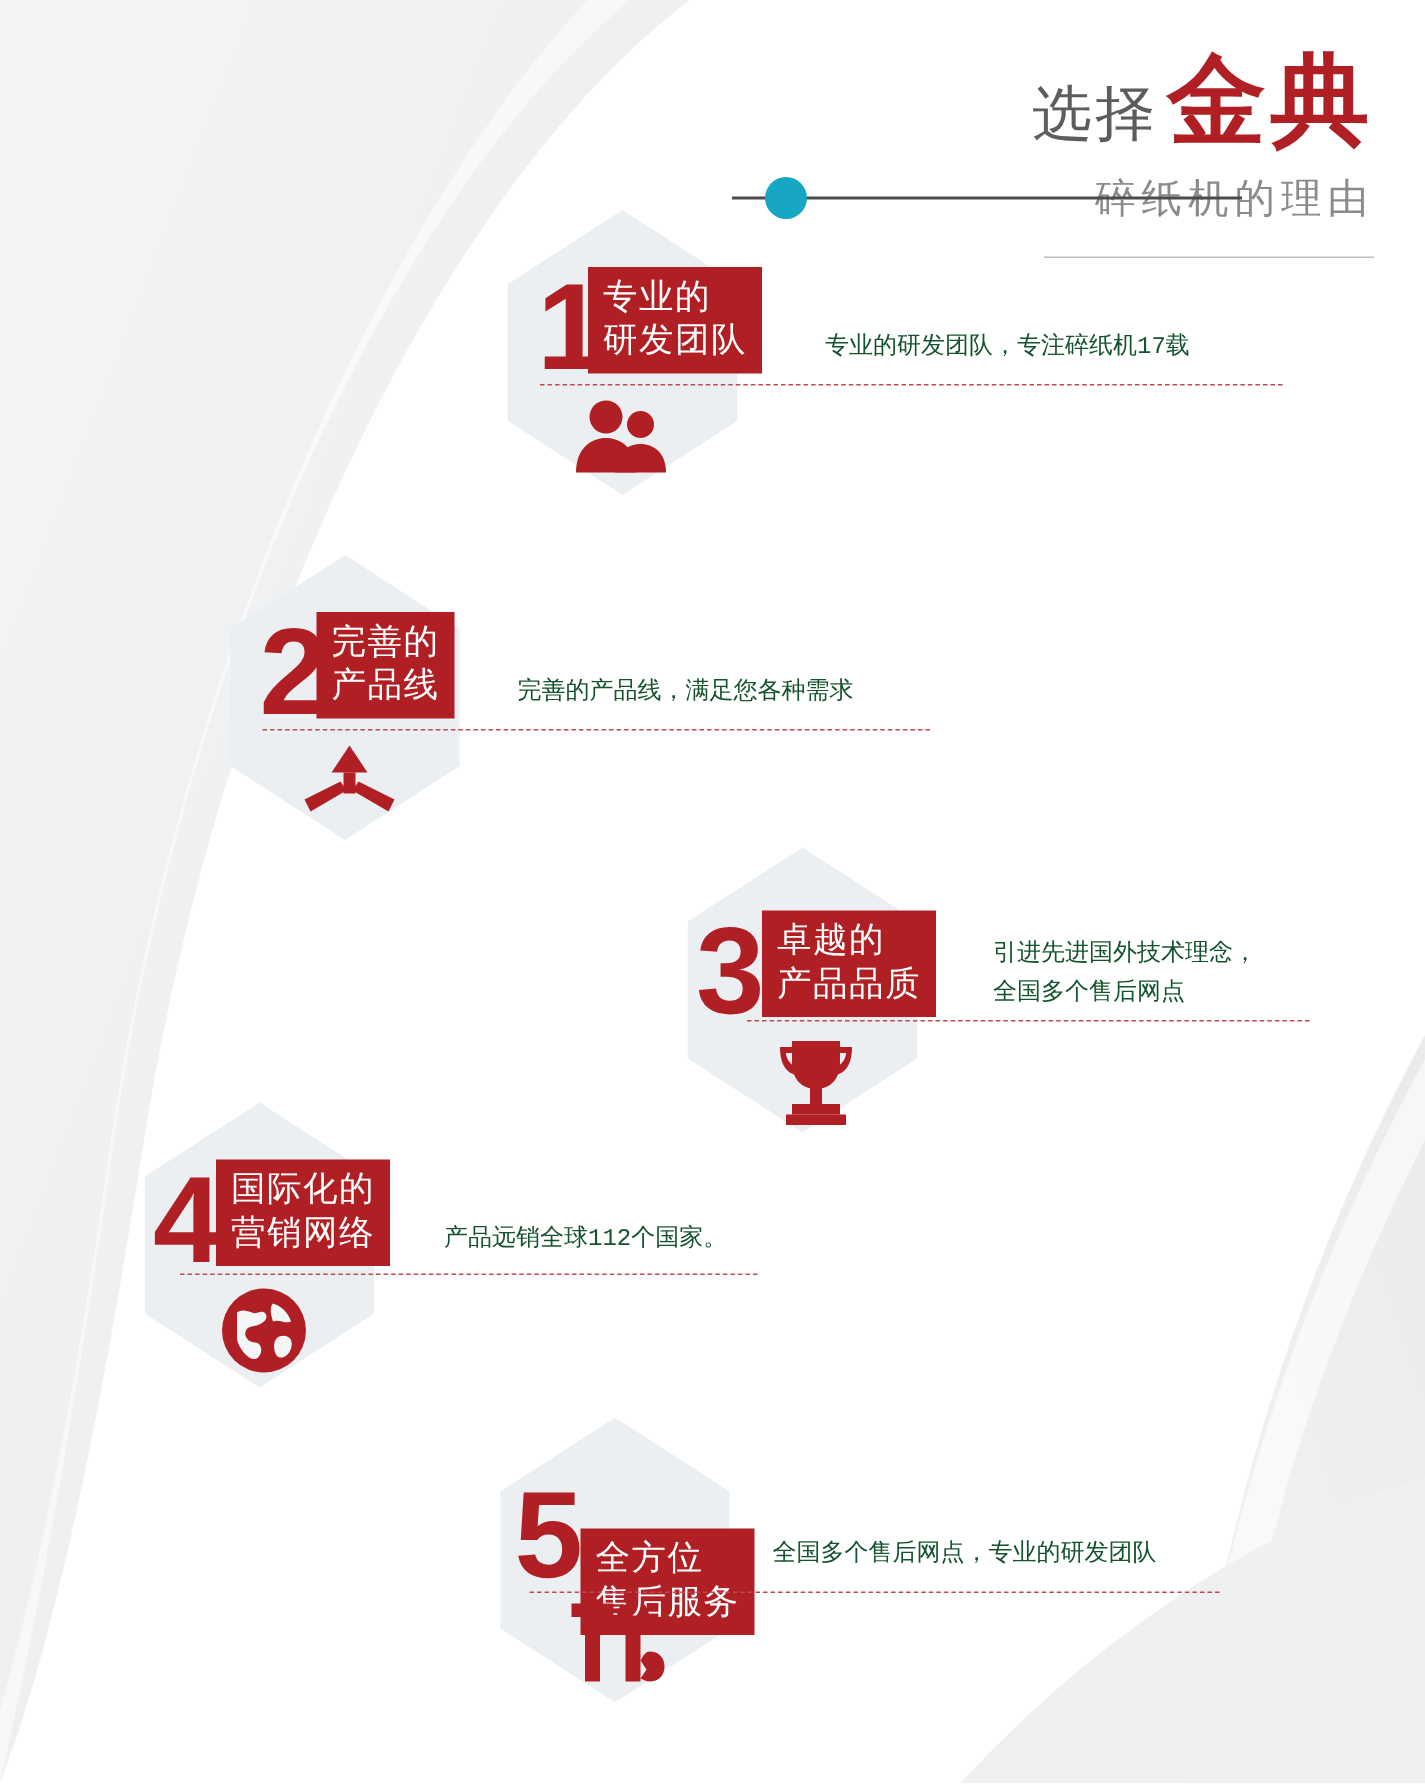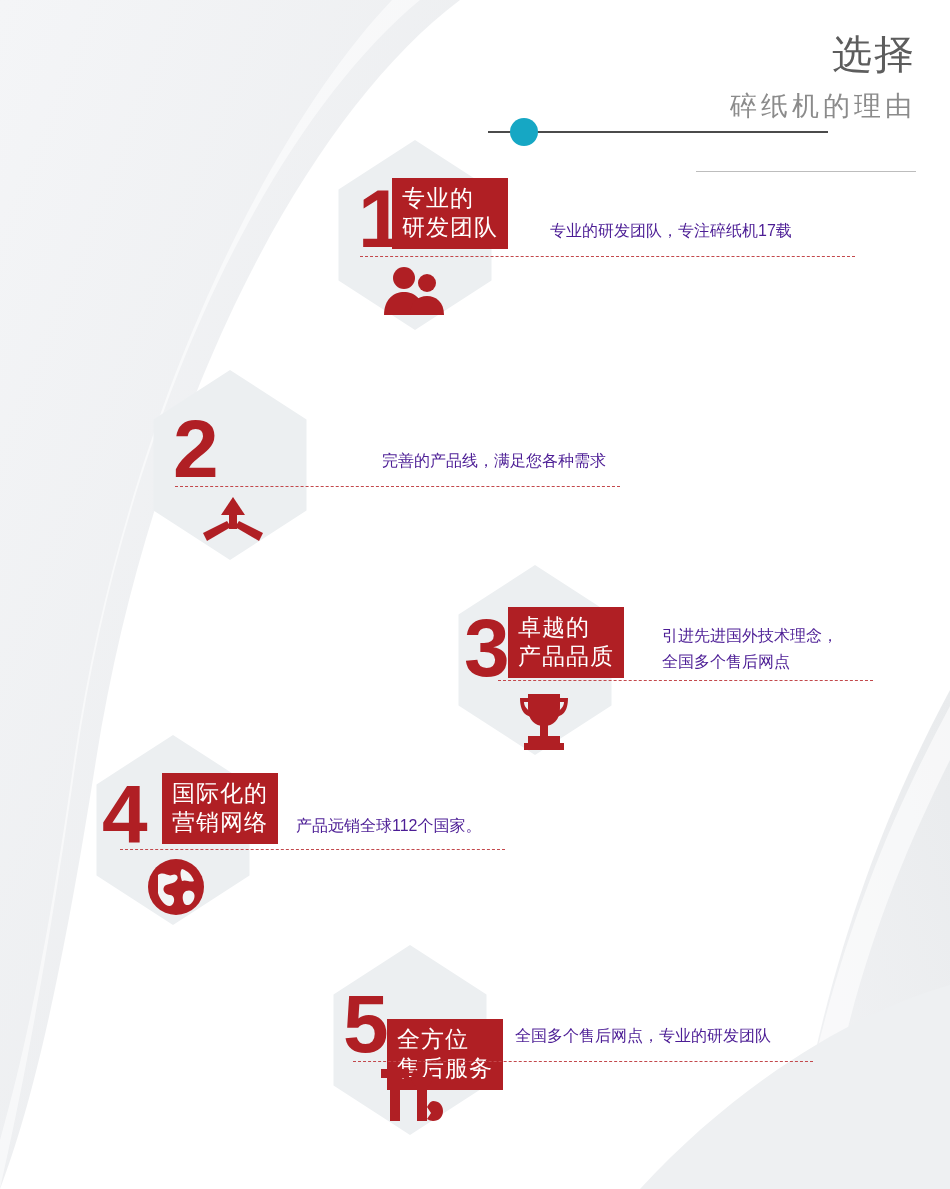--- a/index.html
+++ b/index.html
@@ -120,23 +120,23 @@
     font-size: 23px;
     line-height: 29px;
     font-family: "DejaVu Sans", sans-serif;
     padding: 6px 10px 7px 10px;
     letter-spacing: 1px;
     white-space: nowrap;
   }
   .desc {
     position: absolute;
     font-size: 16px;
-    color: #4c1d95;
+    color: #14532d;
     line-height: 26px;
-    font-family: Liberation Sans, sans-serif;
+    font-family: Liberation Mono, monospace;
     white-space: nowrap;
   }
   .dashline {
     position: absolute;
     border-top: 1px dashed #c3484c;
     height: 0;
   }
   .pic {
     position: absolute;
     color: #b01f24;
@@ -166,20 +166,21 @@
     <path d="M950,690 C880,820 820,980 790,1189 L950,1189 Z" fill="url(#g2)"></path>
     <path d="M950,760 C890,880 840,1010 818,1189 L790,1189 C820,990 878,840 950,706 Z" fill="#ffffff" opacity="0.6"></path>
     <path d="M640,1189 C740,1080 860,1010 950,985 L950,1189 Z" fill="#eef0f2"></path>
   </svg>
 
   <div class="header">
     <div class="header-rule"></div>
     <div class="header-dot"></div>
     <div class="header-line1">
       <span class="header-choose">选择</span>
+      <span class="header-brand">金典</span>
     </div>
     <div class="header-sub">碎纸机的理由</div>
     <div class="header-underline"></div>
   </div>
 
   <div class="hex-item" style="left:330px; top:140px; width:620px; height:200px;">
     <div class="hex" style="left:0; top:0;"></div>
     <div class="num" style="left:28px; top:38px;">1</div>
     <div class="label" style="left:62px; top:38px;">
       <div>专业的</div>
@@ -195,21 +196,25 @@
         <path d="M2,50 C2,34 12,27 22,27 C32,27 42,34 42,50 Z" fill="#b01f24"></path>
         <circle cx="45" cy="18" r="9" fill="#b01f24"></circle>
         <path d="M28,50 C28,37 36,31 45,31 C54,31 62,37 62,50 Z" fill="#b01f24"></path>
       </svg>
     </div>
   </div>
 
   <div class="hex-item" style="left:145px; top:370px; width:620px; height:200px;">
     <div class="hex" style="left:0; top:0;"></div>
     <div class="num" style="left:28px; top:38px;">2</div>
-    <div class="desc" style="left:200px; top:78px;margin-left:37px;">
+    <div class="label" style="left:66px; top:38px;">
+      <div>完善的</div>
+      <div>产品线</div>
+    </div>
+    <div class="desc" style="left:200px; top:78px;">
       <div>完善的产品线，满足您各种需求</div>
     </div>
     <div class="dashline" style="left:30px; top:116px; width:445px;"></div>
     <div class="pic" style="left:56px; top:125px;">
       <svg class="icon-svg" width="64" height="54" viewBox="0 0 64 54">
         <path d="M32,2 L44,20 L20,20 Z" fill="#b01f24"></path>
         <path d="M28,20 L36,20 L36,34 L28,34 Z" fill="#b01f24"></path>
         <path d="M30,32 L6,46 L2,38 L26,26 Z" fill="#b01f24"></path>
         <path d="M34,32 L58,46 L62,38 L38,26 Z" fill="#b01f24"></path>
       </svg>
@@ -236,21 +241,21 @@
         <rect x="28" y="34" width="8" height="12" fill="#b01f24"></rect>
         <rect x="16" y="46" width="32" height="7" fill="#b01f24"></rect>
         <rect x="12" y="53" width="40" height="7" fill="#b01f24"></rect>
       </svg>
     </div>
   </div>
 
   <div class="hex-item" style="left:88px; top:735px; width:500px; height:200px;">
     <div class="hex" style="left:0; top:0;"></div>
     <div class="num" style="left:14px; top:38px;">4</div>
-    <div class="label" style="left:74px; top:38px;">
+    <div class="label" style="left:56px; top:38px;">
       <div>国际化的</div>
       <div>营销网络</div>
     </div>
     <div class="desc" style="left:208px; top:78px;">
       <div>产品远销全球112个国家。</div>
     </div>
     <div class="dashline" style="left:32px; top:114px; width:385px;"></div>
     <div class="pic" style="left:58px; top:122px;">
       <svg class="icon-svg" width="60" height="60" viewBox="0 0 60 60">
         <circle cx="30" cy="30" r="28" fill="#b01f24"></circle>

